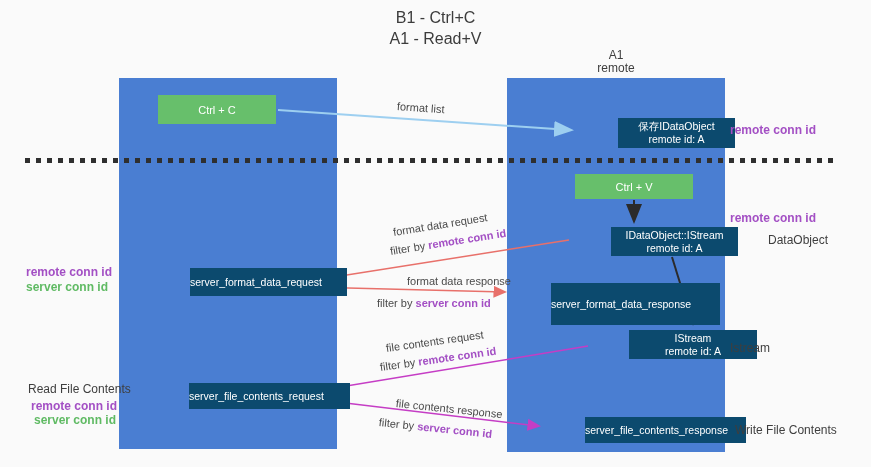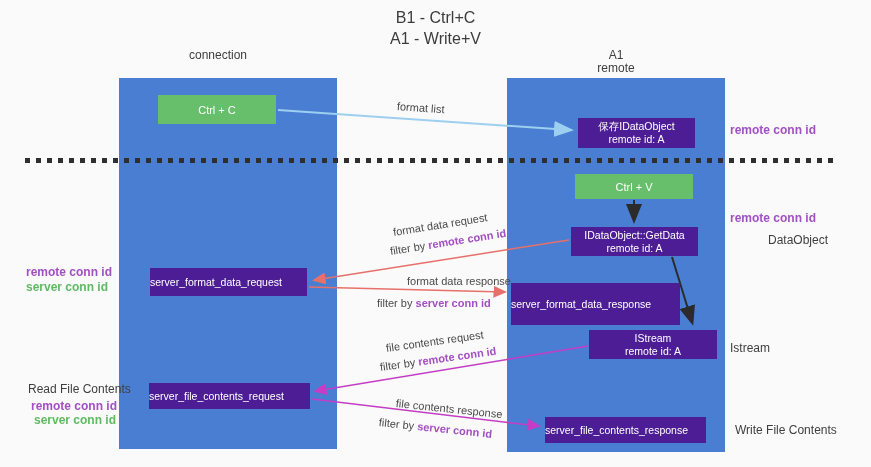--- a/index.html
+++ b/index.html
@@ -19,43 +19,42 @@
   .column.b1 { left:119px; height:371px; }
   .column.a1 { left:507px; height:374px; }
 
   .dashed-line { position:absolute; left:25px; top:158px; width:813px; height:5px; z-index:3;
     background-image:repeating-linear-gradient(90deg,#2f2f2f 0 5px, transparent 5px 11px); }
 
   svg.arrows { position:absolute; left:0; top:0; z-index:4; }
 
   .box { position:absolute; color:#fff; text-align:center; z-index:5; white-space:nowrap; }
   .box.green  { background:#67bf6b; font-size:11px; display:flex; align-items:center; justify-content:center; }
-  .box.orange { background:#4c1d95; }
+  .box.orange { background:#0c4a6e;margin-left:40px; }
   .box.one-line { display:flex; align-items:center; font-size:10.5px; }
   .box.two-line { font-size:10.5px; line-height:13px; padding-top:2px; }
 
   .side-label { position:absolute; font-size:12px; line-height:14px; color:#3e3e3e; z-index:6; white-space:nowrap; }
   .side-label.purple { color:#a34fc4; font-weight:bold; }
   .side-label.green  { color:#5fba63; font-weight:bold; }
 
   .alabel { position:absolute; font-size:11px; color:#4a4a4a; z-index:6; white-space:nowrap; transform-origin:left center; }
   .alabel .purple { color:#a34fc4; font-weight:bold; }
 </style>
 </head>
 <body>
 
 <div class="canvas">
 
   <div class="title">
     <div>B1 - Ctrl+C</div>
-    <div>A1 - Write+V</div>
+    <div>A1 - Read+V</div>
   </div>
 
   <div class="col-header left">
-    <div>connection</div>
   </div>
   <div class="col-header right">
     <div>A1</div>
     <div>remote</div>
   </div>
 
   <div class="column b1"></div>
   <div class="column a1"></div>
 
   <div class="dashed-line"></div>
@@ -91,21 +90,21 @@
   <div class="box orange two-line" style="left:578px; top:118px; width:117px; height:30px;">
     <div>保存IDataObject</div>
     <div>remote id: A</div>
   </div>
 
   <div class="box green" style="left:575px; top:174px; width:118px; height:25px;">
     <span>Ctrl + V</span>
   </div>
 
   <div class="box orange two-line" style="left:571px; top:227px; width:127px; height:29px;">
-    <div>IDataObject::GetData</div>
+    <div>IDataObject::IStream</div>
     <div>remote id: A</div>
   </div>
 
   <div class="box orange one-line" style="left:150px; top:268px; width:157px; height:28px;">
     <span>server_format_data_request</span>
   </div>
 
   <div class="box orange one-line" style="left:511px; top:283px; width:169px; height:42px;">
     <span>server_format_data_response</span>
   </div>

